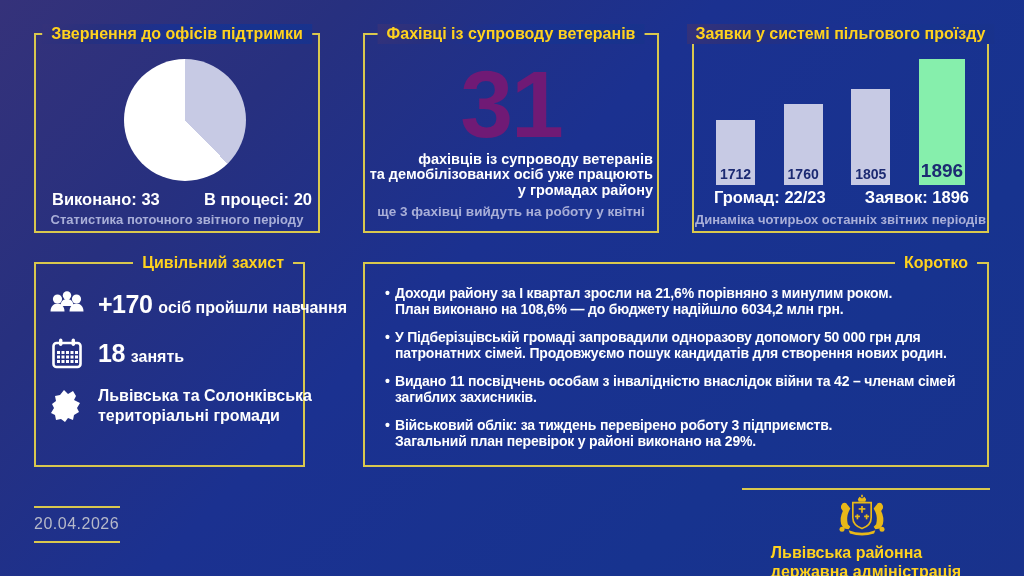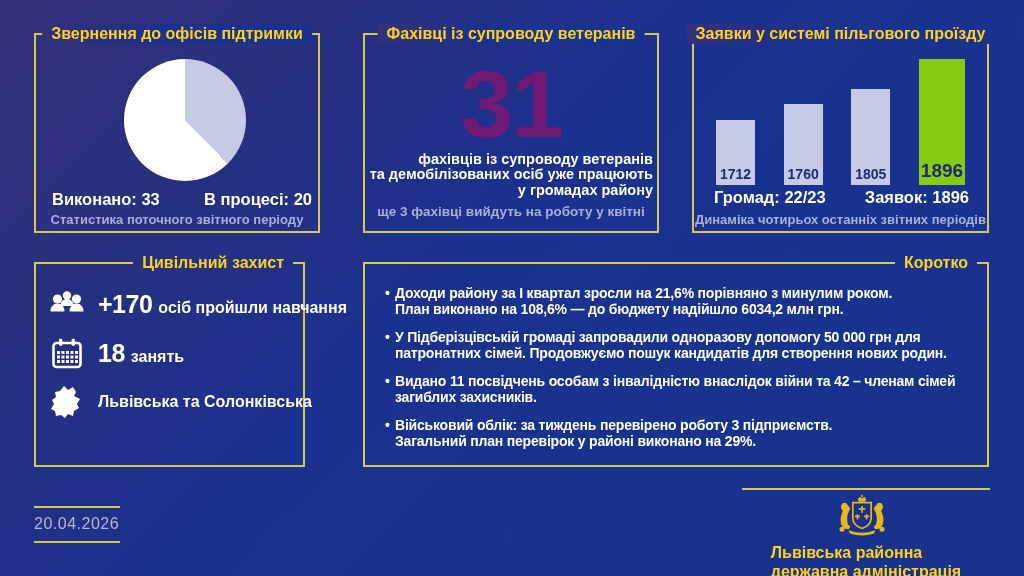--- a/index.html
+++ b/index.html
@@ -73,21 +73,21 @@
   .bars{
     position:absolute;left:22px;right:22px;top:22px;height:128px;
     display:flex;justify-content:space-between;align-items:flex-end;
   }
   .bar{
     width:39px;background:var(--lavender);
     display:flex;align-items:flex-end;justify-content:center;
     color:var(--dark-label);font-size:14px;font-weight:bold;
     padding-bottom:3px;
   }
-  .bar.highlight{width:46px;background:#84cc16;font-size:19px;}
+  .bar.highlight{width:46px;background:#86efac;font-size:19px;}
   .bar-stats{
     position:absolute;left:20px;right:18px;bottom:24px;
     display:flex;justify-content:space-between;
     font-size:16.5px;font-weight:bold;white-space:nowrap;
   }
 
   
   #p-civil{left:34px;top:262px;width:271px;height:205px;}
   .cp-rows{position:absolute;left:14px;top:24px;right:8px;}
   .cp-row{display:flex;align-items:center;margin-bottom:17px;}
@@ -216,20 +216,21 @@
     </div>
 
     <div class="cp-row">
       <span class="cp-icon">
         <svg width="32" height="34" viewBox="0 0 32 34" fill="#ffffff">
           <path d="M13 1l4 4 5-3 3 5-2 4 6 3-3 5 2 4-5 3-1 5-5-2-3 4-4-3-5 1-1-5-4-2 3-5-2-4 4-3-1-5 5-1z M12 12l3 2-2 3-3-2z M19 16l3 1-1 3-3-1z"></path>
         </svg>
       </span>
       <span class="cp-multiline cp-text">
         <div>Львівська та Солонківська</div>
+        <div>територіальні громади</div>
       </span>
     </div>
 
   </div>
 </section>
 
 <section class="panel" id="p-brief">
   <span class="panel-title title-right">Коротко</span>
   <div class="bullets">
 

